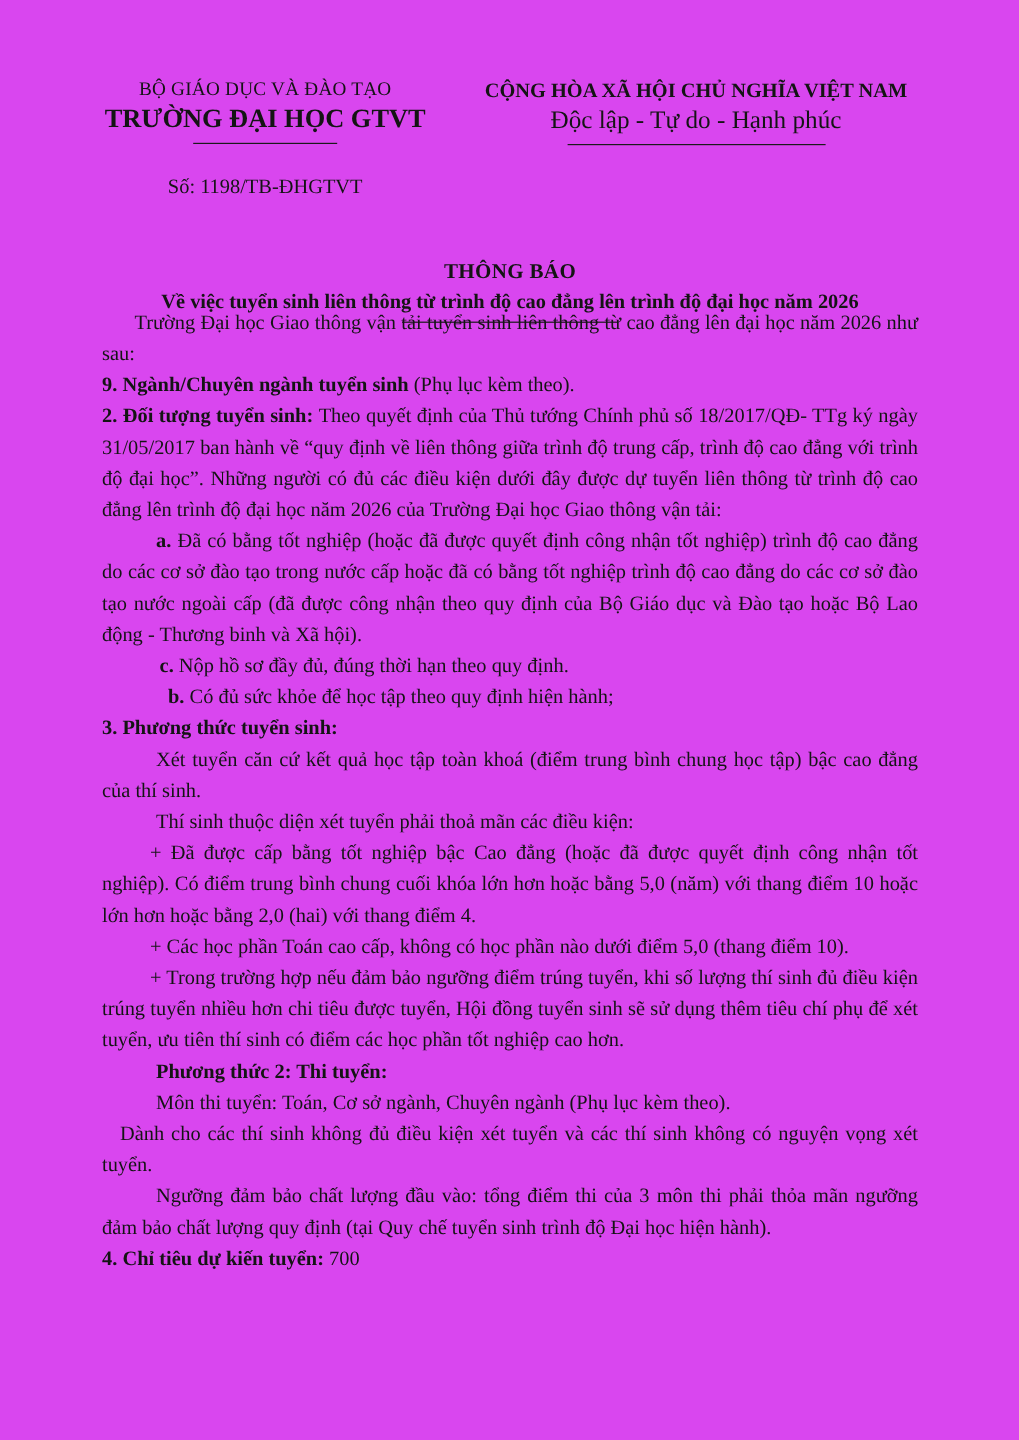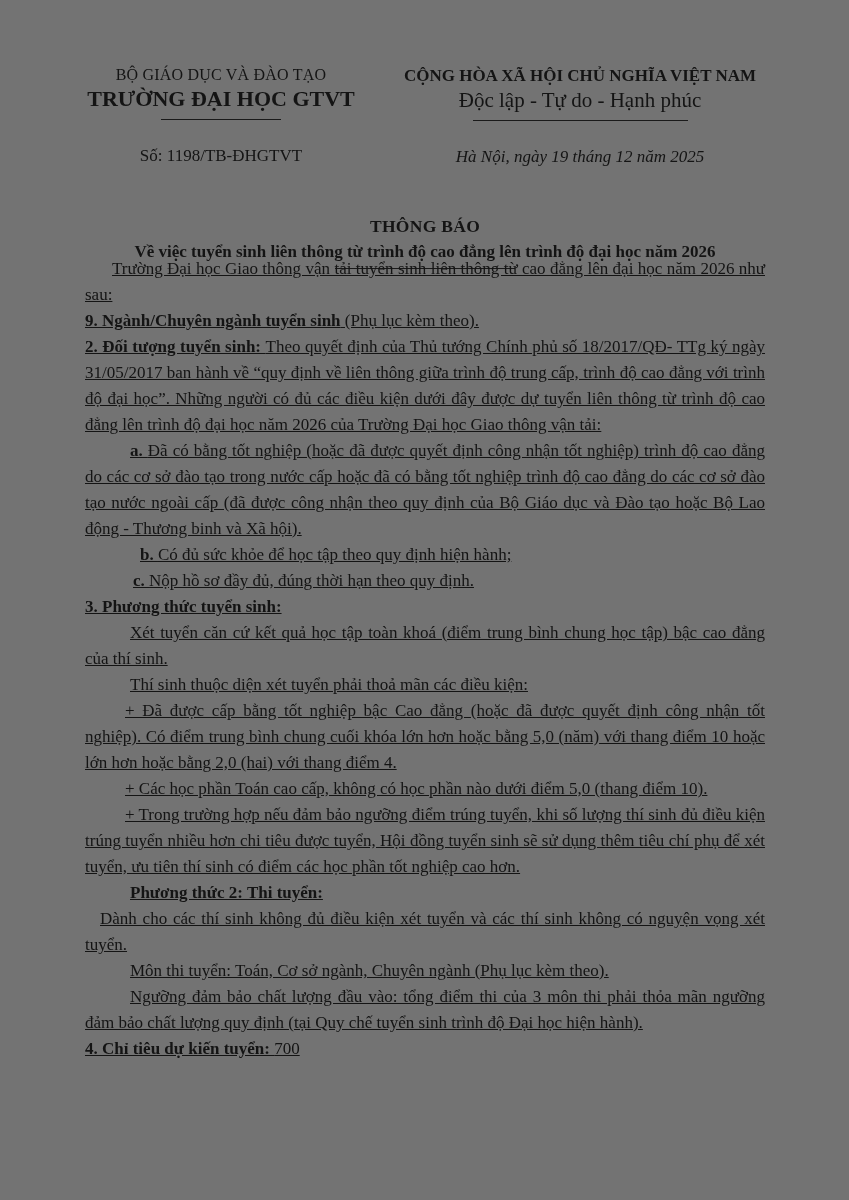--- a/index.html
+++ b/index.html
@@ -5,21 +5,21 @@
   html, body {
     margin: 0;
     padding: 0;
     background: #888;
   }
   .page {
     position: relative;
     width: 849px;
     height: 1200px;
     margin: 0 auto;
-    background: #737373;
+    background: #d946ef;
     font-family: "Liberation Serif", "DejaVu Serif", serif;
     color: #141414;
     overflow: hidden;
   }
   
   .header {
     position: absolute;
     top: 66px;
     left: 85px;
     right: 64px;
@@ -102,63 +102,61 @@
     top: 256px;
     left: 85px;
     right: 84px;
     font-size: 17px;
     line-height: 26px;
     text-align: justify;
   }
   .body-block p {
     margin: 0;
     padding: 0;
-    text-decoration: underline;
   }
   .b { font-weight: bold; }
 </style>
 </head>
 <body>
 
 <div class="page">
 
   <div class="header">
     <div class="header-col left">
       <div class="h-line1-left">BỘ GIÁO DỤC VÀ ĐÀO TẠO</div>
       <div class="h-line2-left">TRƯỜNG ĐẠI HỌC GTVT</div>
       <div class="rule left-rule"></div>
       <div class="doc-number">Số: 1198/TB-ĐHGTVT</div>
     </div>
     <div class="header-col right">
       <div class="h-line1-right">CỘNG HÒA XÃ HỘI CHỦ NGHĨA VIỆT NAM</div>
       <div class="h-line2-right">Độc lập - Tự do - Hạnh phúc</div>
       <div class="rule right-rule"></div>
-      <div class="date-line">Hà Nội, ngày 19 tháng 12 năm 2025</div>
     </div>
   </div>
 
   <div class="title-block">
     <div class="doc-title">THÔNG BÁO</div>
     <div class="doc-subtitle">Về việc tuyển sinh liên thông từ trình độ cao đẳng lên trình độ đại học năm 2026</div>
     <div class="rule title-rule"></div>
   </div>
 
   <div class="body-block">
       <p style="text-indent: 27px;"><span>Trường Đại học Giao thông vận tải tuyển sinh liên thông từ cao đẳng lên đại học năm 2026 như sau:</span></p>
       <p style="text-indent: 0px;"><span class="b">9. Ngành/Chuyên ngành tuyển sinh</span><span> (Phụ lục kèm theo).</span></p>
       <p style="text-indent: 0px;"><span class="b">2. Đối tượng tuyển sinh: </span><span>Theo quyết định của Thủ tướng Chính phủ số 18/2017/QĐ- TTg ký ngày 31/05/2017 ban hành về “quy định về liên thông giữa trình độ trung cấp, trình độ cao đẳng với trình độ đại học”. Những người có đủ các điều kiện dưới đây được dự tuyển liên thông từ trình độ cao đẳng lên trình độ đại học năm 2026 của Trường Đại học Giao thông vận tải:</span></p>
       <p style="text-indent: 45px;"><span class="b">a. </span><span>Đã có bằng tốt nghiệp (hoặc đã được quyết định công nhận tốt nghiệp) trình độ cao đẳng do các cơ sở đào tạo trong nước cấp hoặc đã có bằng tốt nghiệp trình độ cao đẳng do các cơ sở đào tạo nước ngoài cấp (đã được công nhận theo quy định của Bộ Giáo dục và Đào tạo hoặc Bộ Lao động - Thương binh và Xã hội).</span></p>
+      <p style="text-indent: 48px;"><span class="b">c. </span><span>Nộp hồ sơ đầy đủ, đúng thời hạn theo quy định.</span></p>
       <p style="text-indent: 55px;"><span class="b">b. </span><span>Có đủ sức khỏe để học tập theo quy định hiện hành;</span></p>
-      <p style="text-indent: 48px;"><span class="b">c. </span><span>Nộp hồ sơ đầy đủ, đúng thời hạn theo quy định.</span></p>
       <p style="text-indent: 0px;"><span class="b">3. Phương thức tuyển sinh:</span></p>
       <p style="text-indent: 45px;"><span>Xét tuyển căn cứ kết quả học tập toàn khoá (điểm trung bình chung học tập) bậc cao đẳng của thí sinh.</span></p>
       <p style="text-indent: 45px;"><span>Thí sinh thuộc diện xét tuyển phải thoả mãn các điều kiện:</span></p>
       <p style="text-indent: 40px;"><span>+ Đã được cấp bằng tốt nghiệp bậc Cao đẳng (hoặc đã được quyết định công nhận tốt nghiệp). Có điểm trung bình chung cuối khóa lớn hơn hoặc bằng 5,0 (năm) với thang điểm 10 hoặc lớn hơn hoặc bằng 2,0 (hai) với thang điểm 4.</span></p>
       <p style="text-indent: 40px;"><span>+ Các học phần Toán cao cấp, không có học phần nào dưới điểm 5,0 (thang điểm 10).</span></p>
       <p style="text-indent: 40px;"><span>+ Trong trường hợp nếu đảm bảo ngưỡng điểm trúng tuyển, khi số lượng thí sinh đủ điều kiện trúng tuyển nhiều hơn chi tiêu được tuyển, Hội đồng tuyển sinh sẽ sử dụng thêm tiêu chí phụ để xét tuyển, ưu tiên thí sinh có điểm các học phần tốt nghiệp cao hơn.</span></p>
       <p style="text-indent: 45px;"><span class="b">Phương thức 2: Thi tuyển:</span></p>
+      <p style="text-indent: 45px;"><span>Môn thi tuyển: Toán, Cơ sở ngành, Chuyên ngành (Phụ lục kèm theo).</span></p>
       <p style="text-indent: 15px;"><span>Dành cho các thí sinh không đủ điều kiện xét tuyển và các thí sinh không có nguyện vọng xét tuyển.</span></p>
-      <p style="text-indent: 45px;"><span>Môn thi tuyển: Toán, Cơ sở ngành, Chuyên ngành (Phụ lục kèm theo).</span></p>
       <p style="text-indent: 45px;"><span>Ngưỡng đảm bảo chất lượng đầu vào: tổng điểm thi của 3 môn thi phải thỏa mãn ngưỡng đảm bảo chất lượng quy định (tại Quy chế tuyển sinh trình độ Đại học hiện hành).</span></p>
       <p style="text-indent: 0px;"><span class="b">4. Chỉ tiêu dự kiến tuyển: </span><span>700</span></p>
     </div>
 
 </div>
 
 </body></html>

